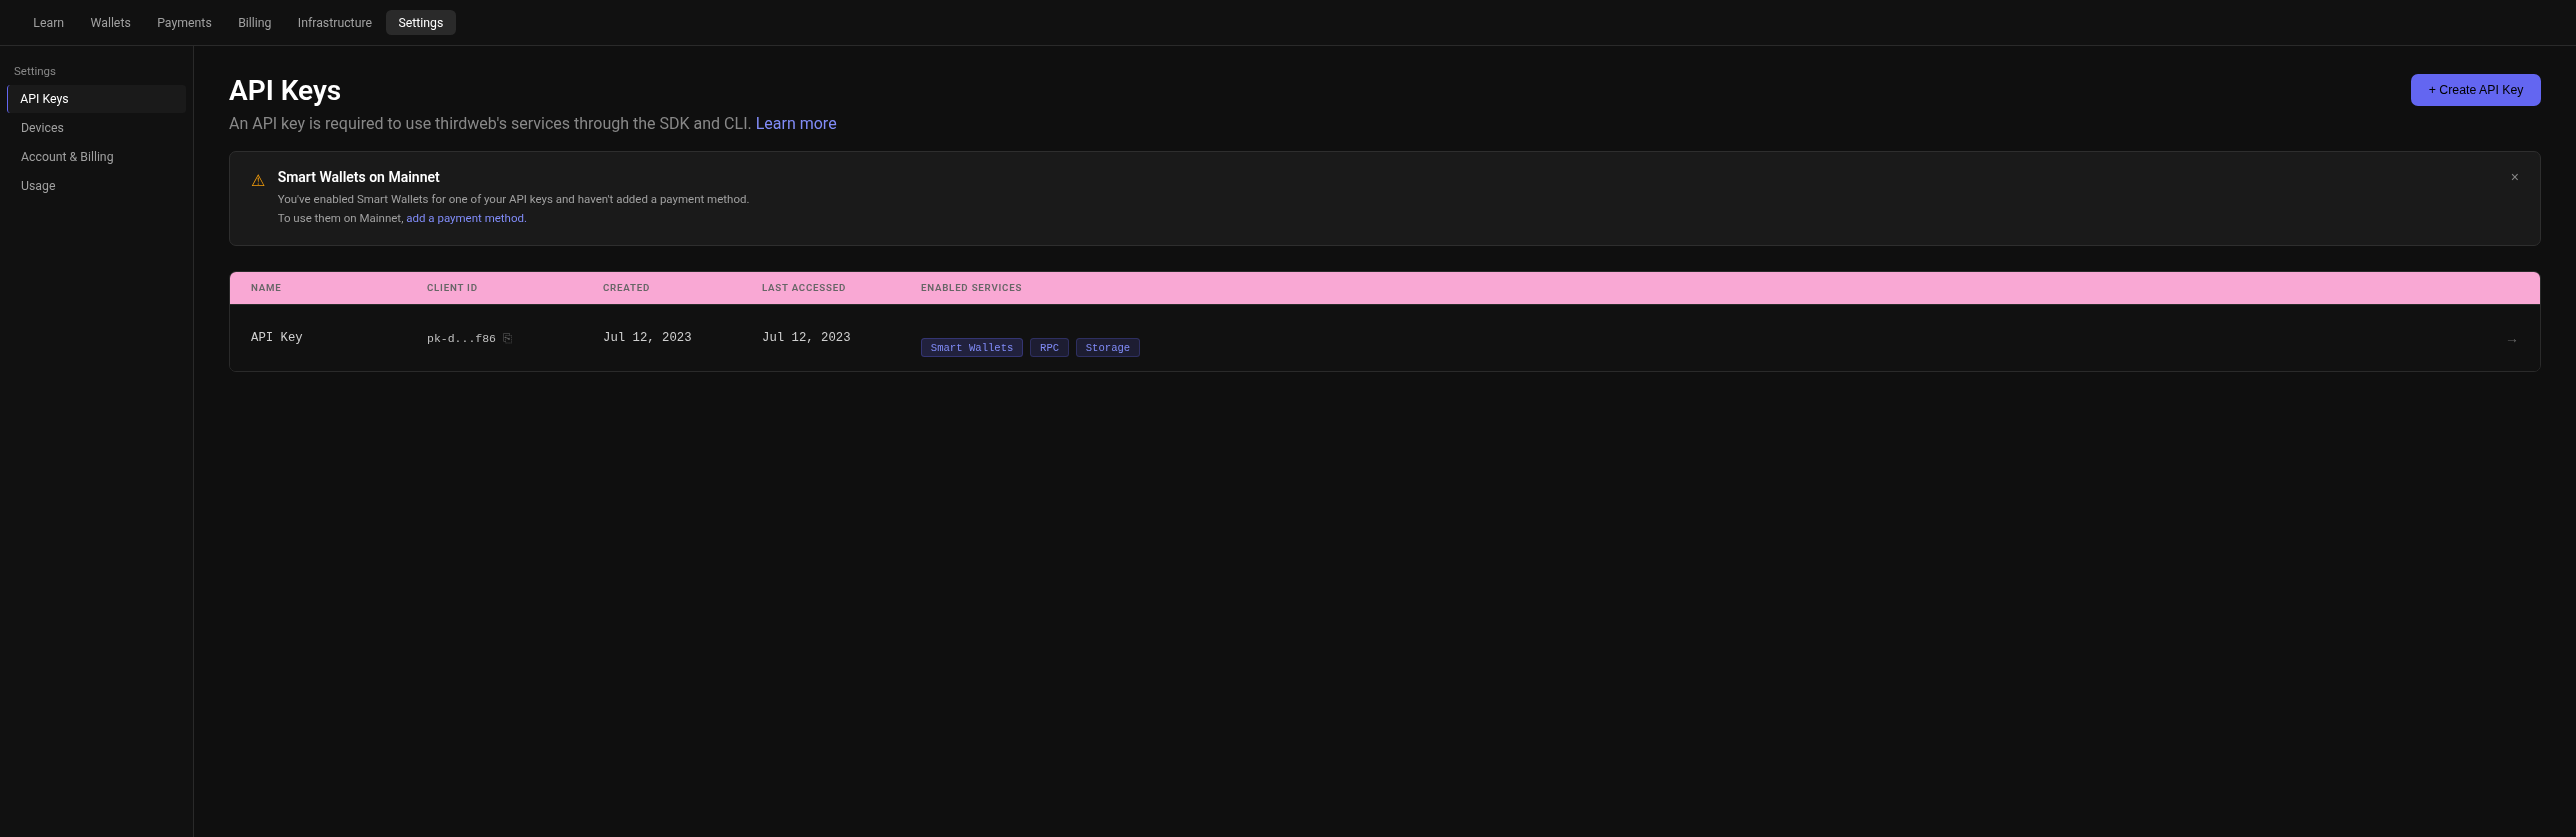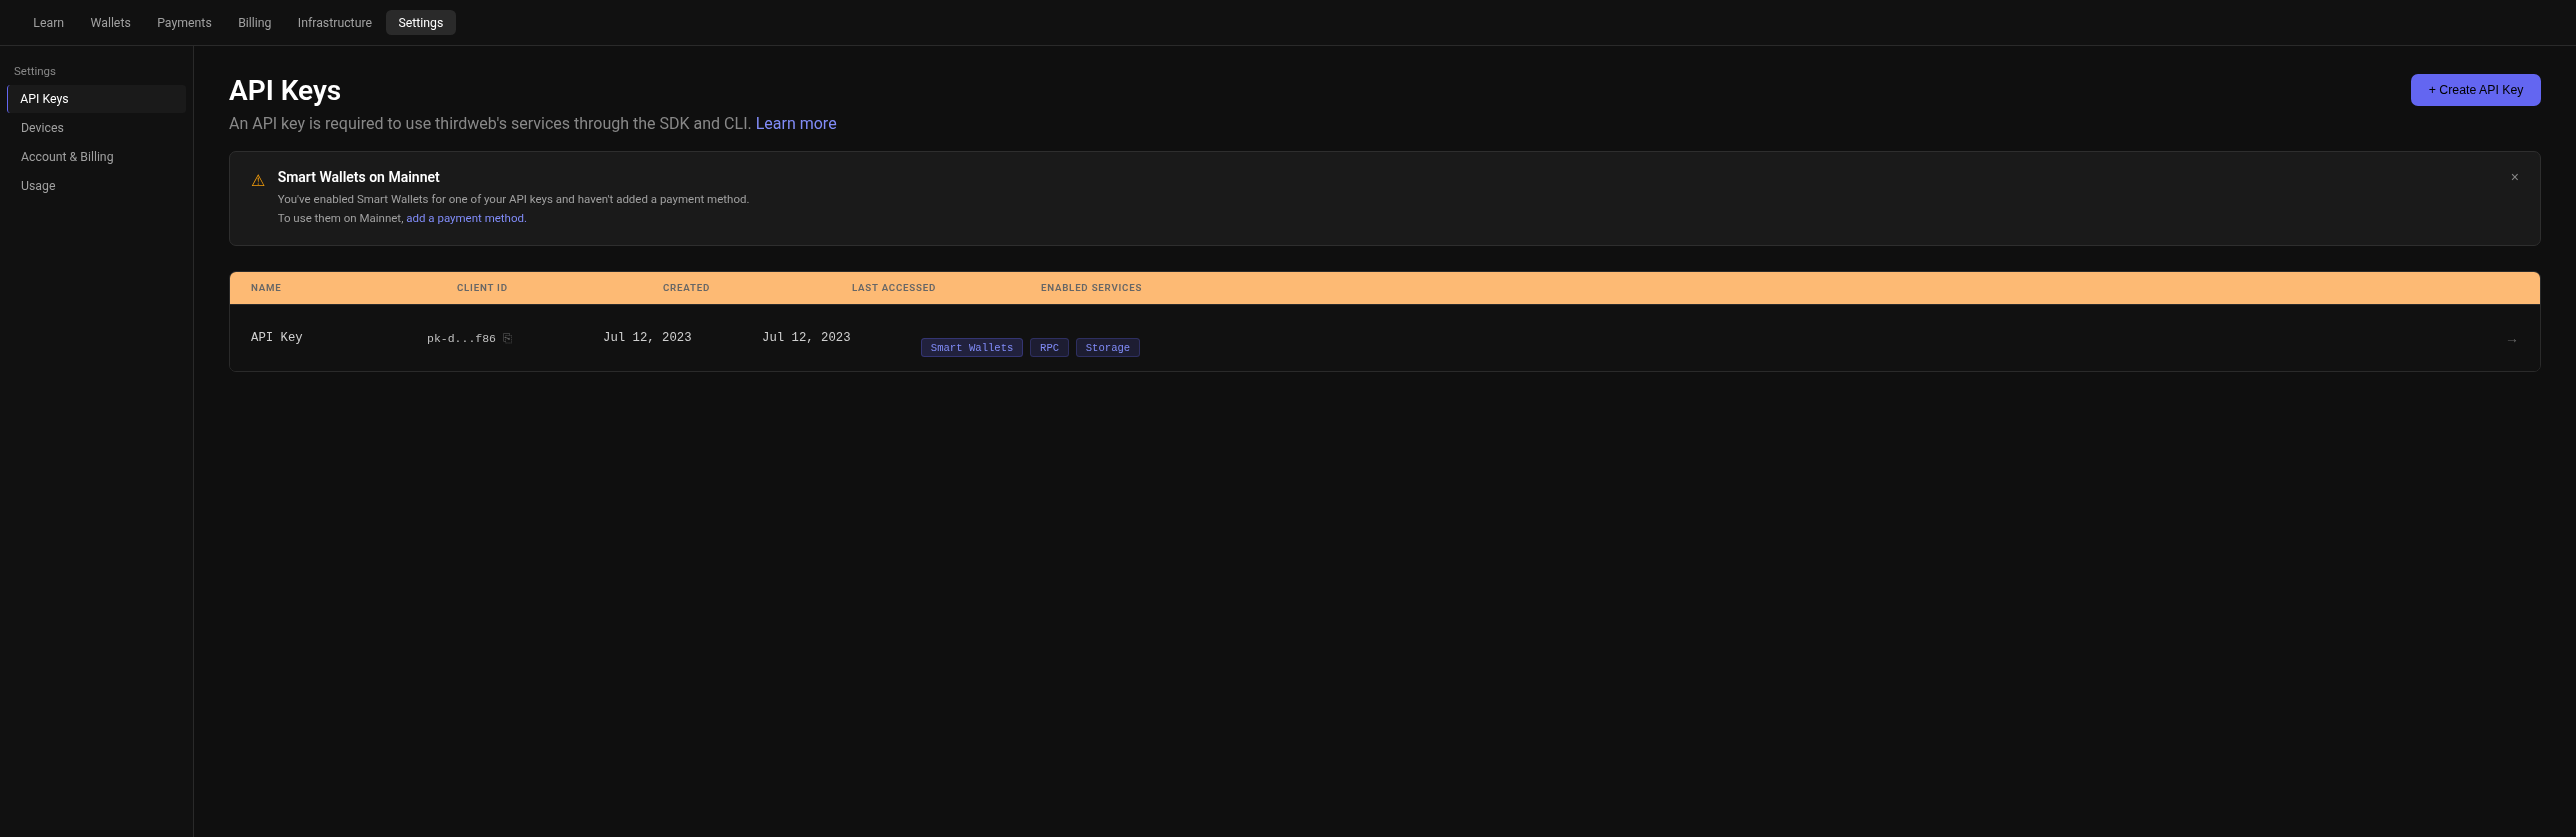--- a/index.html
+++ b/index.html
@@ -186,23 +186,22 @@
     .table-container {
       border: 0.9px solid #2a2a2a;
       border-radius: 7px;
       overflow: hidden;
     }
 
     .table-header {
       display: grid;
       grid-template-columns: 176px 176px 159px 159px 1fr 35px;
       padding: 10.6px 21px;
-      background-color: #fdba74;
+      background-color: #f9a8d4;
       border-bottom: 0.9px solid #2a2a2a;
-      gap: 30px;
     }
 
     .table-header-cell {
       font-size: 9.7px;
       font-weight: 600;
       color: #666;
       text-transform: uppercase;
       letter-spacing: 0.08em;
     }
 

